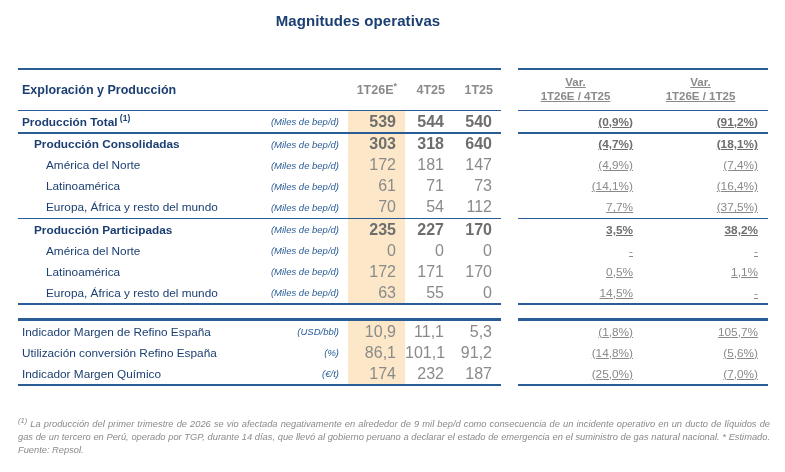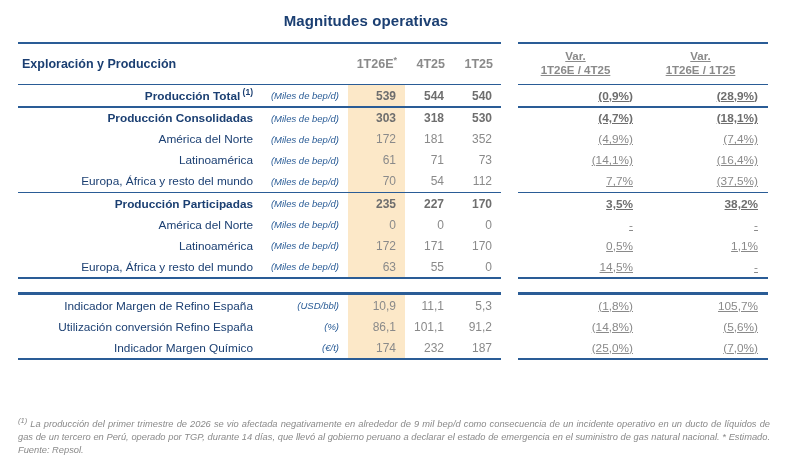--- a/index.html
+++ b/index.html
@@ -20,33 +20,33 @@
     position: relative;
     width: 785px;
     height: 472px;
     background: #ffffff;
   }
 
   
   .page-title {
     position: absolute;
     top: 12px;
-    left: 12px;
+    left: 4px;
     width: 708px;
     text-align: center;
     font-size: 15px;
     font-weight: bold;
     color: #1b3f72;
     letter-spacing: .1px;
   }
 
   
   .sheet {
     position: absolute;
-    top: 42px;
+    top: 68px;
     left: 18px;
     width: 750px;
   }
 
   table.grid {
     border-collapse: collapse;
     width: 750px;
     table-layout: fixed;
   }
 
@@ -114,42 +114,42 @@
     font-size: 8.5px;
     vertical-align: super;
     line-height: 0;
     font-weight: bold;
   }
 
   
   tr.data td { height: 21px; }
 
   td.label {
-    text-align: right;
+    text-align: left;
     color: #1b3f72;
     font-size: 11.8px;
   }
   td.label.lvl0 { padding-left: 4px;  font-weight: bold; }
   td.label.lvl1 { padding-left: 16px; font-weight: bold; }
   td.label.lvl2 { padding-left: 28px; font-weight: normal; }
   td.label.plain { padding-left: 4px; font-weight: normal; margin-left: 35px; }
 
   td.unit {
     text-align: right;
     padding-right: 9px;
     font-style: italic;
     font-size: 9.5px;
     color: #2a5c96;
   }
 
   td.num {
     text-align: right;
     padding-right: 9px;
     color: #8a8a8a;
-    font-size: 12px;
+    font-size: 16px;
   }
   td.num.bold { color: #6e6e6e; font-weight: bold; }
 
   td.hl { background: #fce8c8; }
 
   td.var {
     text-align: right;
     padding-right: 10px;
     color: #8a8a8a;
     font-size: 11.8px;
@@ -240,49 +240,49 @@
             </td>
           </tr>
           <tr class="data">
             <td class="label lvl0">Producción Total<sup class="fn"> (1)</sup></td>
             <td class="unit">(Miles de bep/d)</td>
             <td class="num hl bold">539</td>
             <td class="num bold">544</td>
             <td class="num bold">540</td>
             <td class="gapcell"></td>
             <td class="var bold">(0,9%)</td>
-            <td class="var bold">(28,9%)</td>
+            <td class="var bold">(91,2%)</td>
           </tr>
           <tr class="rule-row">
             <td colspan="5">
               <span class="bar"></span>
             </td>
             <td class="gapcell">
               <span class="bar"></span>
             </td>
             <td colspan="2">
               <span class="bar"></span>
             </td>
           </tr>
           <tr class="data">
             <td class="label lvl1">Producción Consolidadas</td>
             <td class="unit">(Miles de bep/d)</td>
             <td class="num hl bold">303</td>
             <td class="num bold">318</td>
-            <td class="num bold">530</td>
+            <td class="num bold">640</td>
             <td class="gapcell"></td>
             <td class="var bold">(4,7%)</td>
             <td class="var bold">(18,1%)</td>
           </tr>
           <tr class="data">
             <td class="label lvl2">América del Norte</td>
             <td class="unit">(Miles de bep/d)</td>
             <td class="num hl">172</td>
             <td class="num">181</td>
-            <td class="num">352</td>
+            <td class="num">147</td>
             <td class="gapcell"></td>
             <td class="var">(4,9%)</td>
             <td class="var">(7,4%)</td>
           </tr>
           <tr class="data">
             <td class="label lvl2">Latinoamérica</td>
             <td class="unit">(Miles de bep/d)</td>
             <td class="num hl">61</td>
             <td class="num">71</td>
             <td class="num">73</td>

